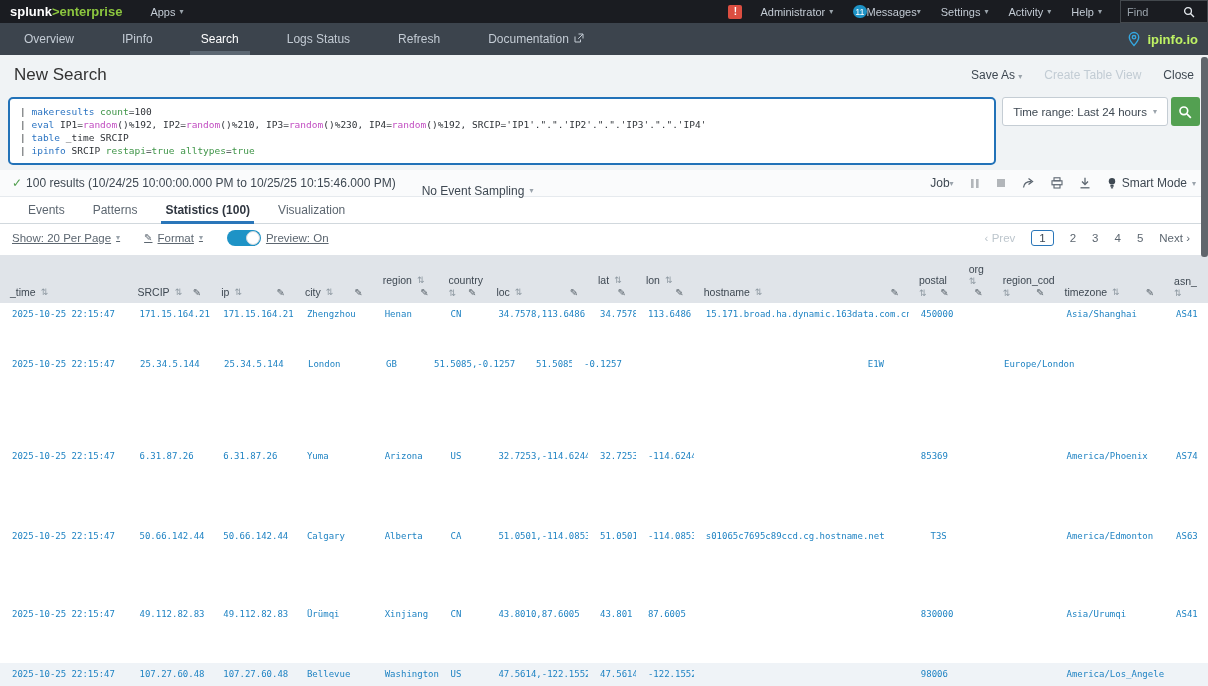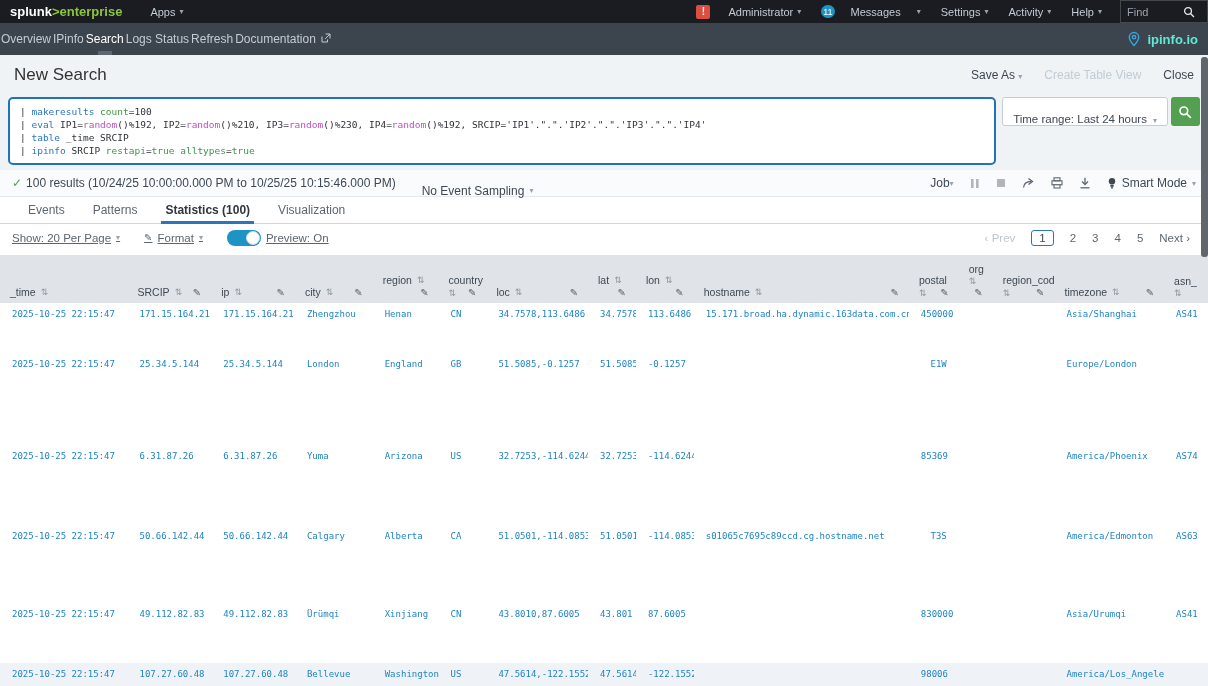--- a/index.html
+++ b/index.html
@@ -16,56 +16,56 @@
   .top-menu { display:flex; align-items:center; gap:4px; padding:0 10px; height:100%; cursor:pointer; }
   .apps-menu { margin-left:18px; }
   .caret { font-size:8px; color:#9aa3ab; }
   .top-right { margin-left:auto; display:flex; align-items:center; height:100%; }
   .alert-badge { width:14px; height:14px; background:#dc4e41; border-radius:2px;
     color:#fff; font-weight:bold; font-size:10px; display:flex; align-items:center;
     justify-content:center; margin-right:8px; cursor:pointer; }
   .msg-badge { min-width:13px; height:13px; border-radius:7px; background:#1e93c6;
     color:#fff; font-size:9px; display:flex; align-items:center; justify-content:center;
     padding:0 2px; }
-  .msg-wrap { display:flex; align-items:center; gap:16px; }
+  .msg-wrap { display:flex; align-items:center; gap:0; }
   .find-box { width:88px; height:23px; border:1px solid #43484d; display:flex;
     align-items:center; margin-left:8px; }
   .find-box input { background:transparent; border:none; outline:none; color:#c3cbd4;
     font-size:11px; width:62px; padding-left:6px; font-family:"Liberation Sans",sans-serif; }
   .find-box input::placeholder { color:#9aa3ab; }
   .icon-svg { display:inline-block; vertical-align:middle; }
 
   
   .appbar { height:32px; background:#3c444d; display:flex; align-items:stretch;
     color:#c3cbd4; font-size:12px; }
-  .nav-item { display:flex; align-items:center; gap:5px; padding:0 1px; cursor:pointer;
+  .nav-item { display:flex; align-items:center; gap:5px; padding:0 24px; cursor:pointer;
     position:relative; }
   .nav-item.active { color:#ffffff; }
   .nav-item.active::after { content:""; position:absolute; left:13px; right:13px;
     bottom:0; height:4px; background:#5c6772; }
   .brand { margin-left:auto; margin-right:10px; display:flex; align-items:center; gap:5px;
-    color:#5eead4; font-size:13px; font-weight:bold; }
+    color:#bef264; font-size:13px; font-weight:bold; }
 
   
   .page-head { height:40px; background:#f0f3f5; display:flex; align-items:center;
     padding:0 14px; }
   .page-title { font-size:17px; color:#333; font-weight:500; }
   .head-actions { margin-left:auto; display:flex; align-items:center; gap:22px;
     font-size:12px; color:#3e4852; }
   .head-actions .disabled { color:#c2ccd4; cursor:default; }
   .head-actions span { cursor:pointer; }
 
   
   .search-row { background:#f0f3f5; padding:2px 8px 5px 8px; display:flex; align-items:flex-start; }
   .query-box { width:1020px; min-height:68px; background:#fff; border:2px solid #2272b8;
     border-radius:5px; padding:6px 10px; font-family:"DejaVu Sans Mono", monospace;
     font-size:9.5px; line-height:13px; white-space:pre; overflow:hidden; cursor:text; }
   .q-p { color:#2f3338; } .q-cmd { color:#2b74c2; } .q-opt { color:#3f9548; } .q-fn { color:#c24ec2; }
   .time-btn { margin-left:6px; height:29px; background:#fff; border:1px solid #c5cdd4;
-    border-radius:3px; font-size:11.5px; color:#3e4852; display:flex; align-items:flex-end;
+    border-radius:3px; font-size:11.5px; color:#3e4852; display:flex; align-items:center;
     gap:6px; padding:0 10px; cursor:pointer; white-space:nowrap; }
   .search-btn { margin-left:3px; width:30px; height:29px; background:#53a051;
     border:none; border-radius:3px; display:flex; align-items:center; justify-content:center;
     cursor:pointer; }
 
   
   .results-bar { height:27px; background:#fafbfc; display:flex; align-items:center;
     padding:0 12px; font-size:12px; color:#3e4852; border-bottom:1px solid #e6eaee; }
   .check { color:#53a051; margin-right:4px; }
   .sampling { margin-left:26px; display:flex; align-items:center; gap:5px; cursor:pointer;margin-top:15px; }
@@ -409,21 +409,20 @@
           <div class="td" style="width: 34px;"></div>
           <div class="td" style="width: 62px;"></div>
           <div class="td" style="width: 110px;">Asia/Shanghai</div>
           <div class="td" style="width: 44px;">AS41</div>
         </div>
         <div class="tr" style="height: 92px;">
           <div class="td" style="width: 128px;">2025-10-25 22:15:47</div>
           <div class="td" style="width: 84px;">25.34.5.144</div>
           <div class="td" style="width: 84px;">25.34.5.144</div>
           <div class="td" style="width: 78px;">London</div>
-          <div class="td" style="width: 66px;">England</div>
           <div class="td" style="width: 48px;">GB</div>
           <div class="td" style="width: 102px;">51.5085,-0.1257</div>
           <div class="td ar" style="width: 48px;">51.5085</div>
           <div class="td ar" style="width: 58px;">-0.1257</div>
           <div class="td" style="width: 216px;"></div>
           <div class="td ar" style="width: 50px;">E1W</div>
           <div class="td" style="width: 34px;"></div>
           <div class="td" style="width: 62px;"></div>
           <div class="td" style="width: 110px;">Europe/London</div>
           <div class="td" style="width: 44px;"></div>

